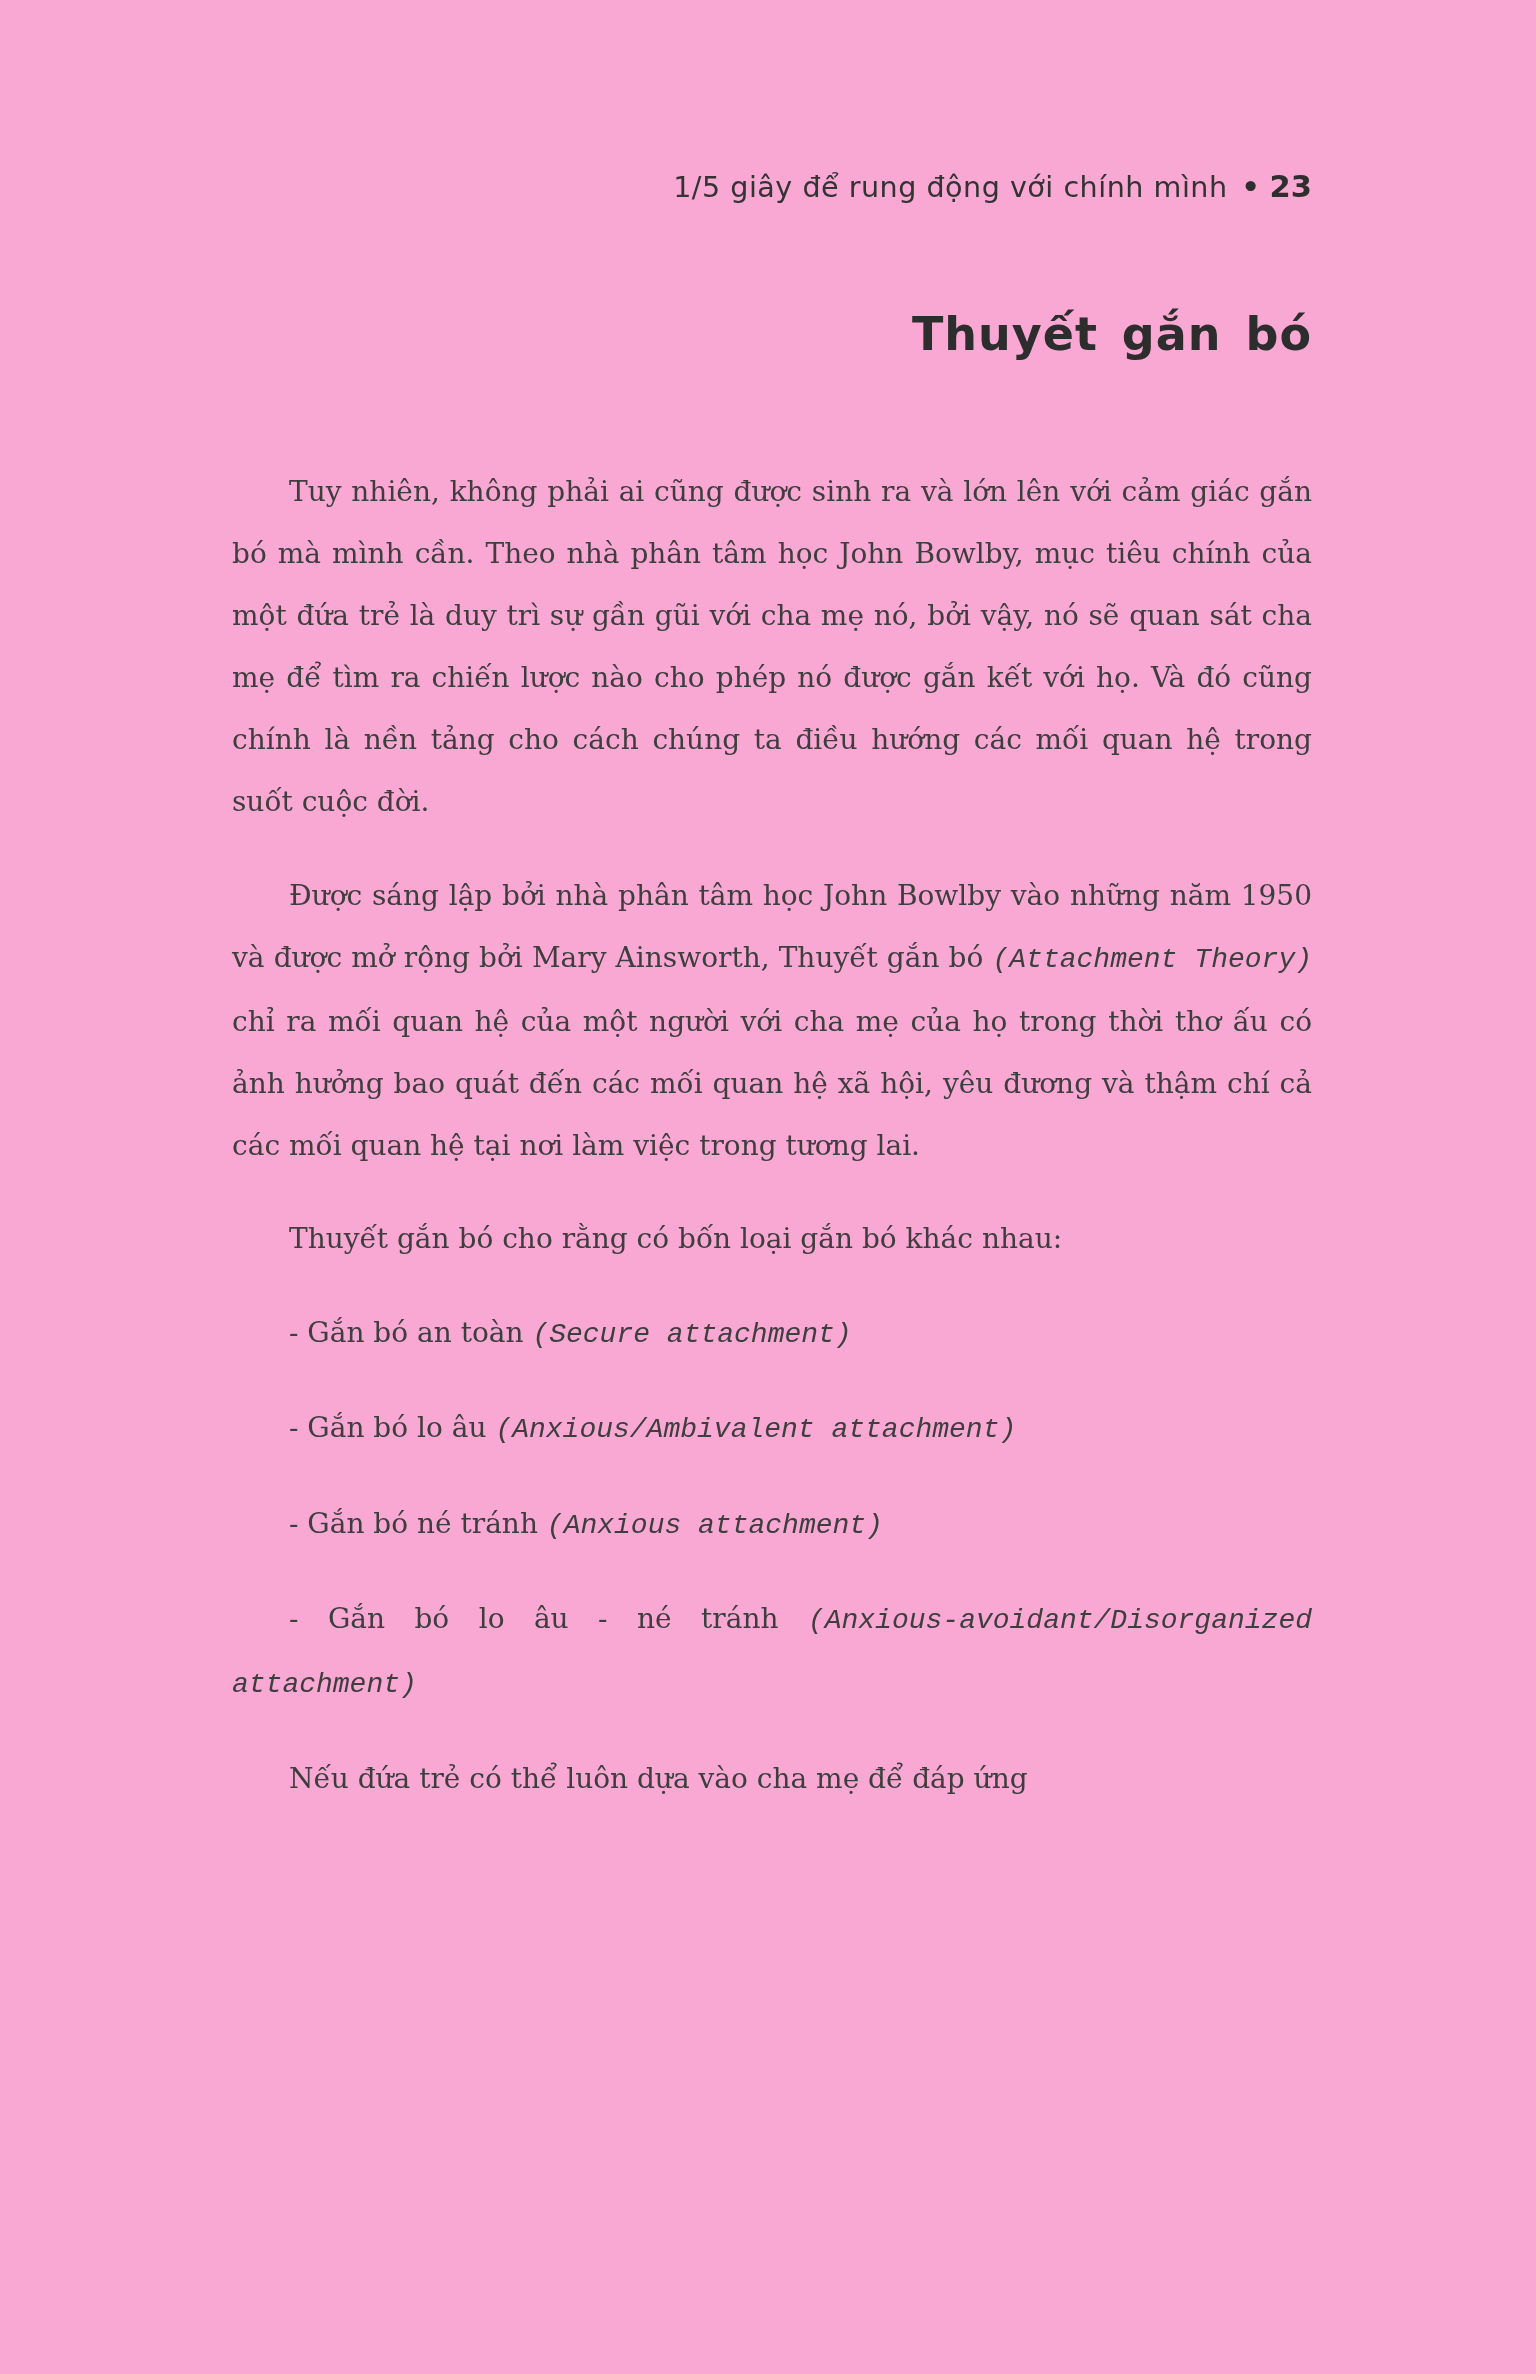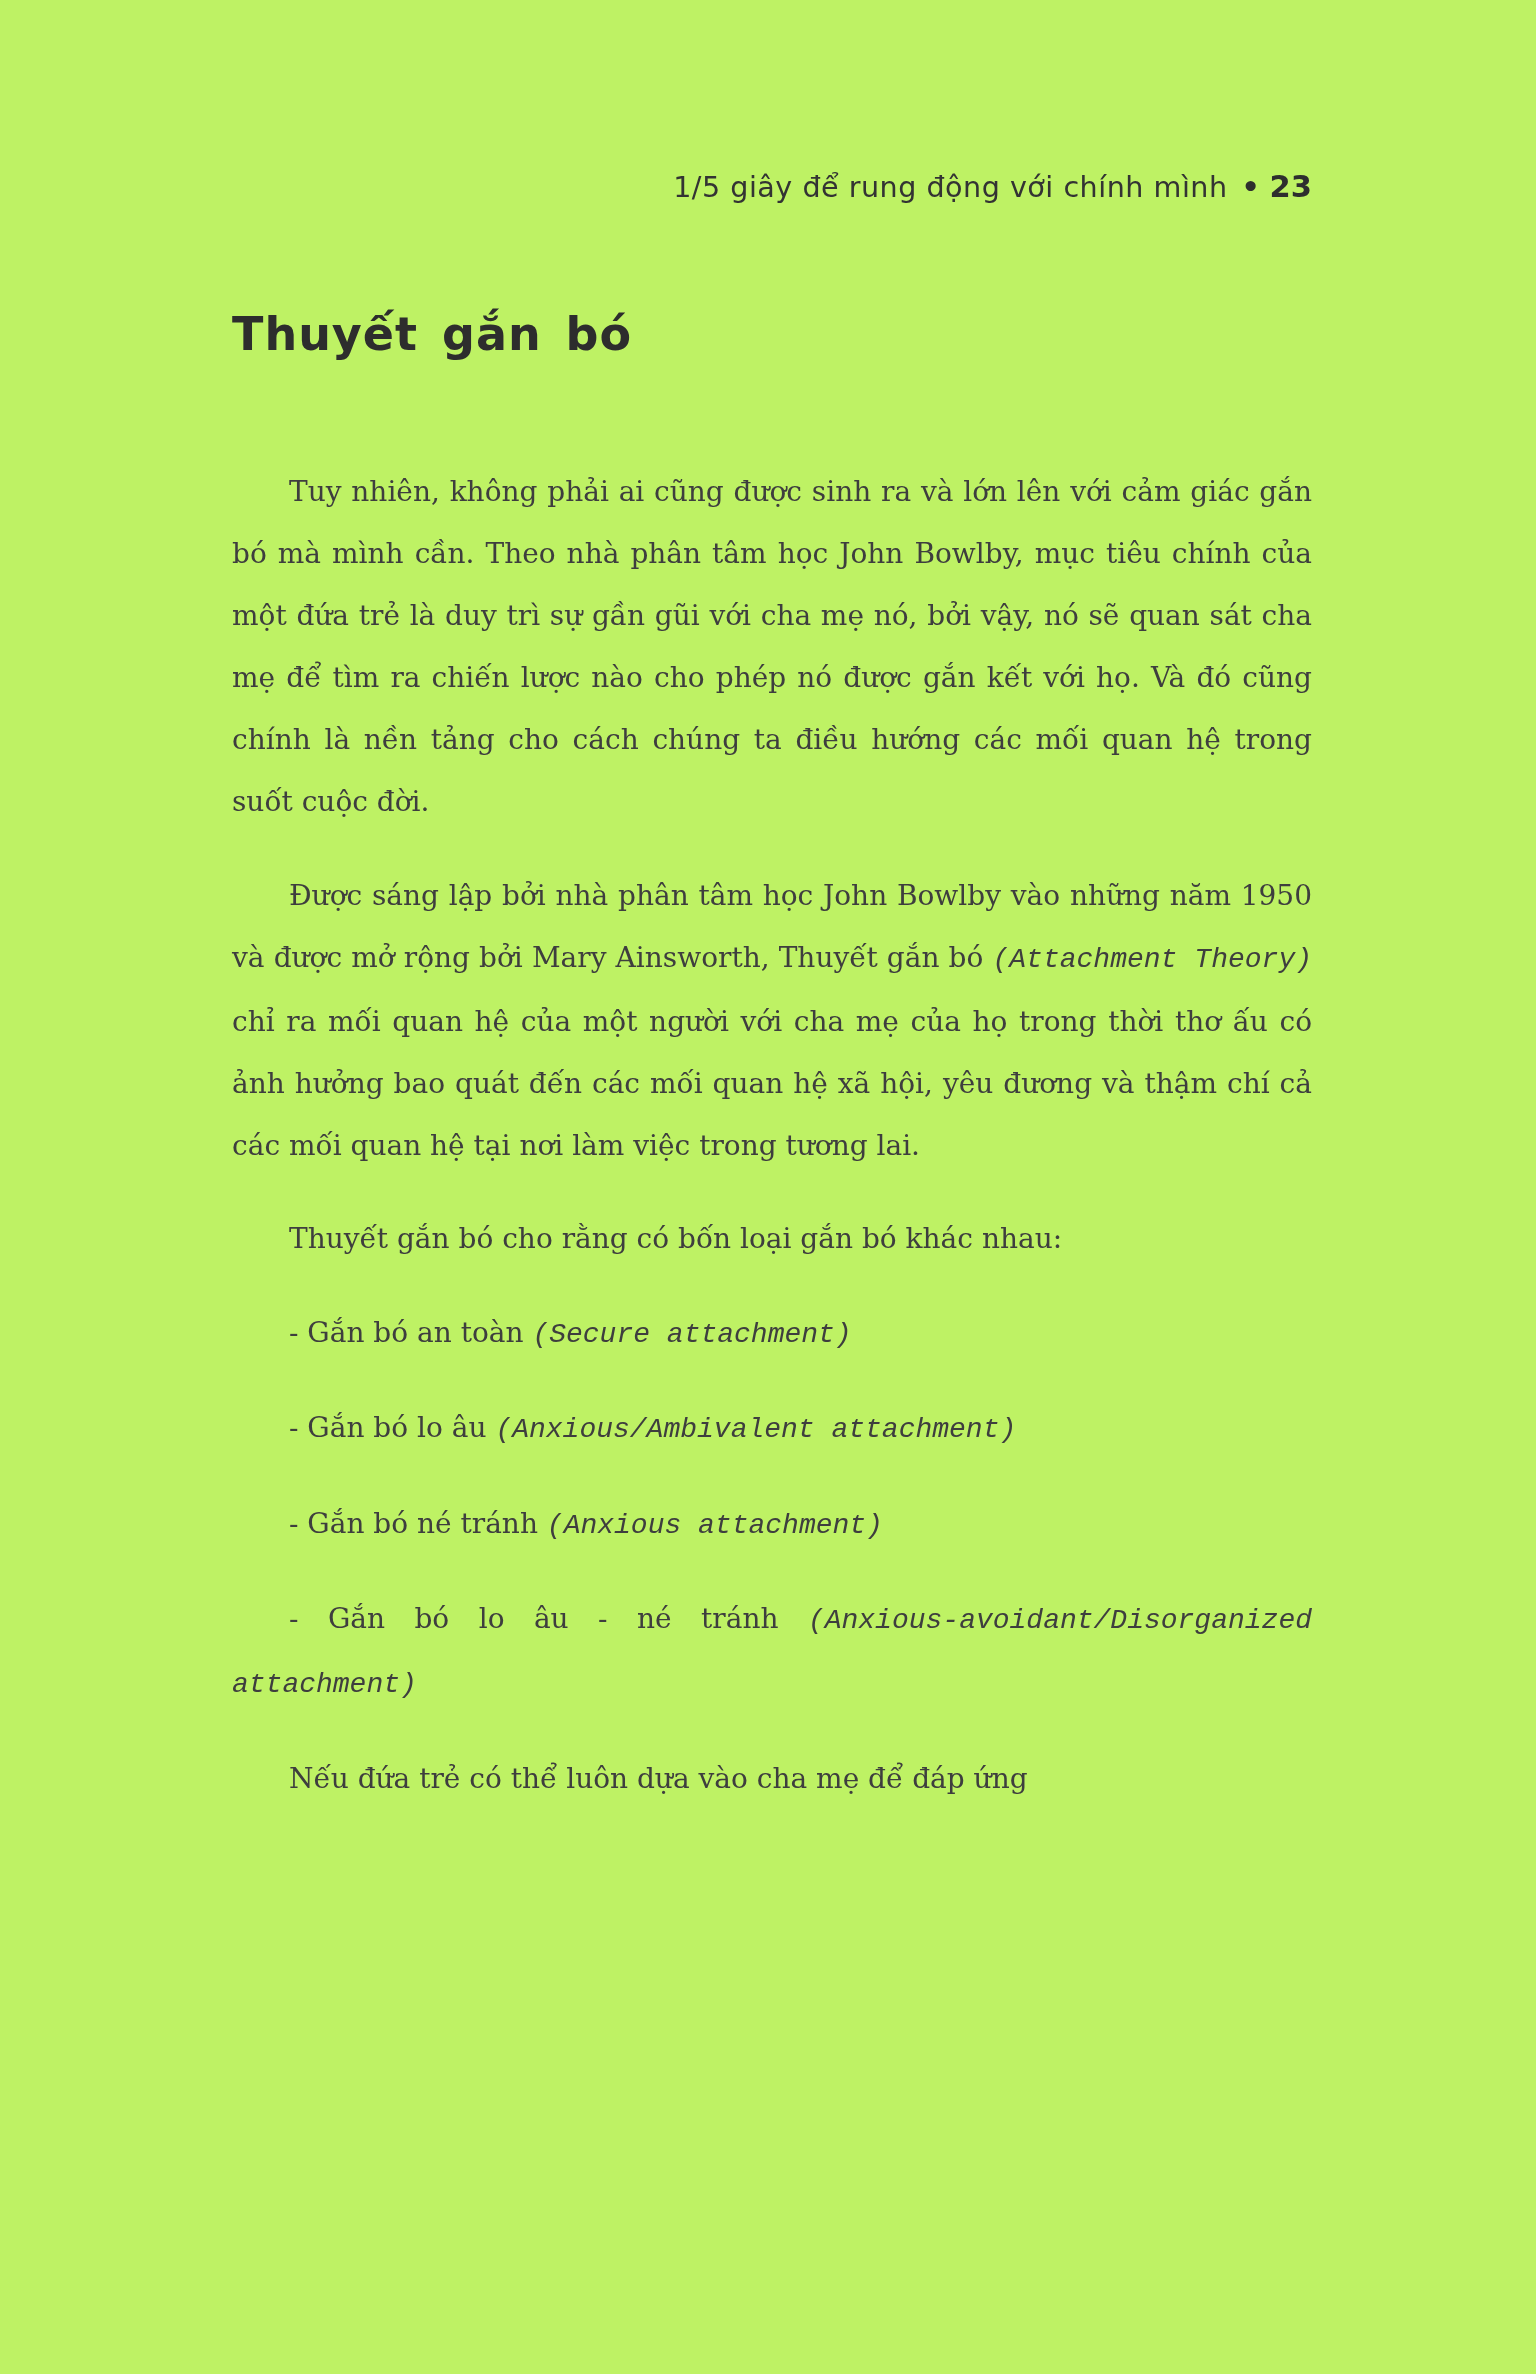--- a/index.html
+++ b/index.html
@@ -4,21 +4,21 @@
 <style>
   html, body {
     margin: 0;
     padding: 0;
     background: #ffffff;
   }
   .page {
     position: relative;
     width: 1537px;
     height: 2374px;
-    background: #bef264;
+    background: #f9a8d4;
     overflow: hidden;
   }
   .content {
     width: 1080px;
     margin-left: 232px;
   }
   .page-header {
     margin-top: 169px;
     text-align: right;
     font-family: "DejaVu Sans", "Liberation Sans", sans-serif;
@@ -35,21 +35,21 @@
     margin: 0 9.9px 0 13.8px;
     color: #2e2e2e;
   }
   .page-header .page-number {
     font-weight: 700;
     font-size: 30.5px;
     color: #2e2e2e;
   }
   h1.chapter-title {
     margin: 102px 0 99px 0;
-    text-align: left;
+    text-align: right;
     font-family: "DejaVu Sans", "Liberation Sans", sans-serif;
     font-size: 46px;
     line-height: 55px;
     font-weight: 700;
     color: #2d2d2d;
     letter-spacing: 1px;
     word-spacing: 6.9px;
   }
   .body-text p {
     margin: 0 0 31.5px 0;

